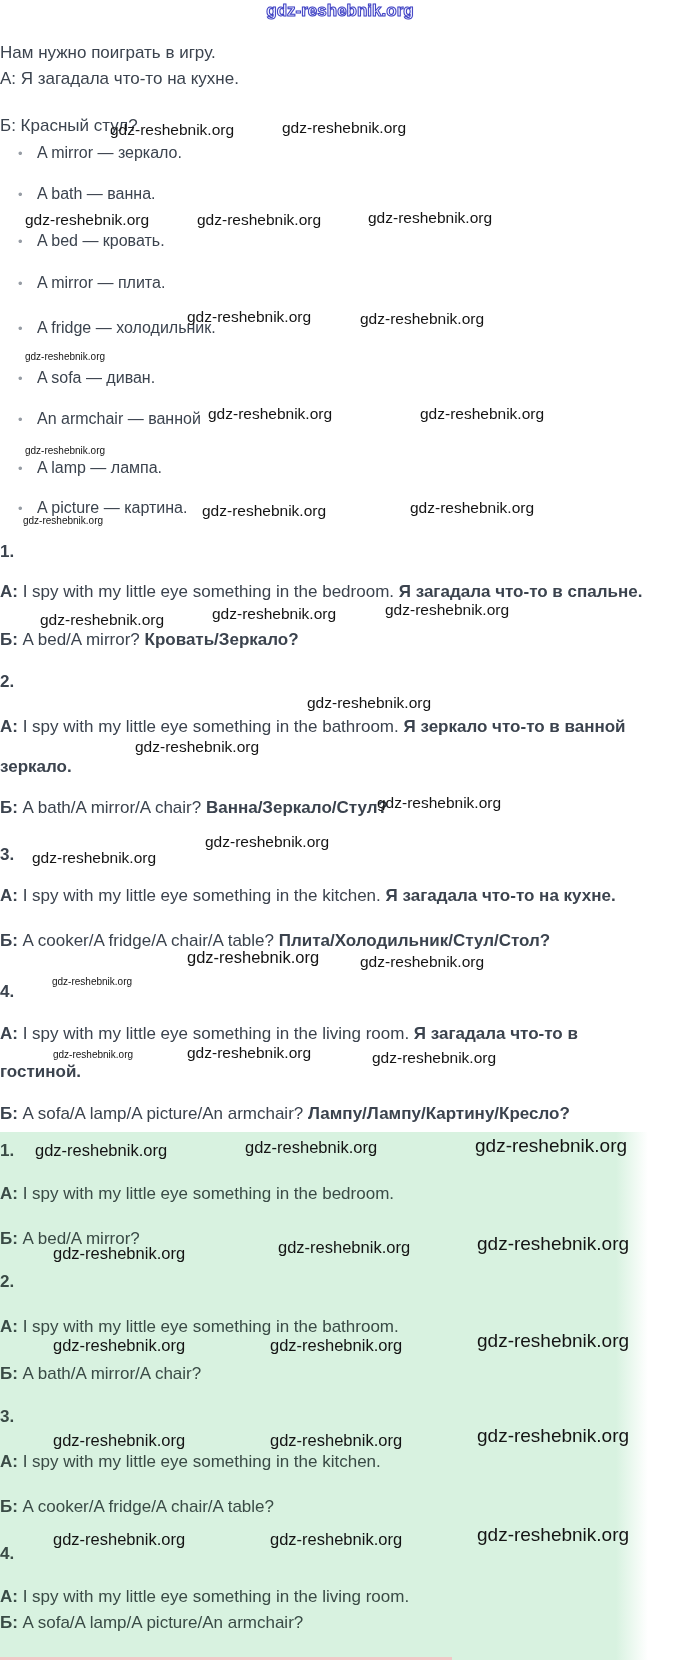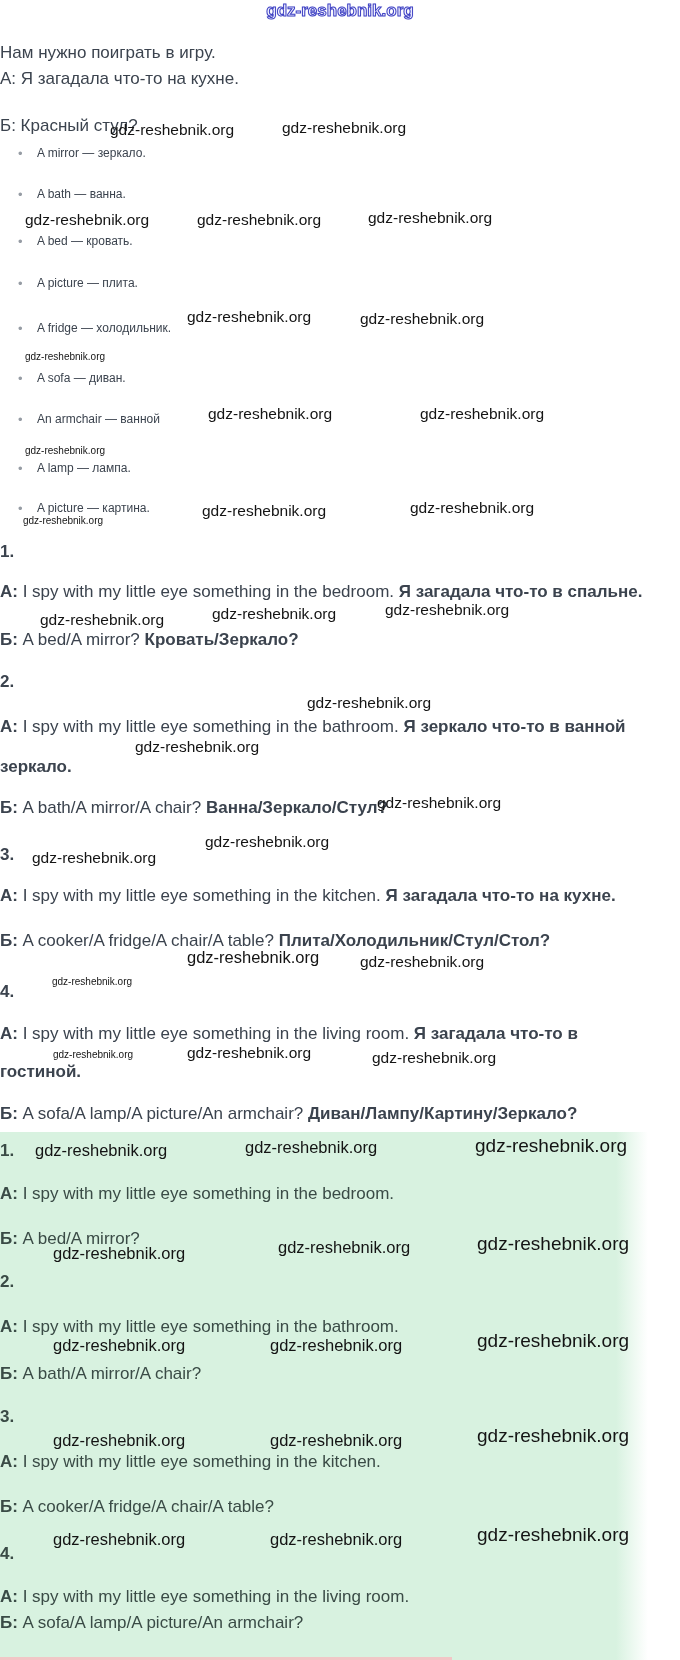--- a/index.html
+++ b/index.html
@@ -10,21 +10,21 @@
     color:#3b434e;
   }
   .line{
     position:absolute;left:0;
     font-size:17px;line-height:18px;white-space:nowrap;
   }
   .b{font-weight:700;}
   .num{font-weight:700;}
   .vli{
     position:absolute;left:37px;
-    font-size:12px;line-height:18px;white-space:nowrap;
+    font-size:16px;line-height:18px;white-space:nowrap;
   }
   .vli::before{
     content:"\2022";
     position:absolute;left:-19px;top:1px;
     font-size:13px;color:#969ca4;
   }
   .wm{
     position:absolute;color:#141414;line-height:1.1;white-space:nowrap;
     font-size:15.5px;
   }
@@ -54,21 +54,21 @@
 
 <div class="wm-blue">gdz-reshebnik.org</div>
 
 <div class="line" style="top:44px">Нам нужно поиграть в игру.</div>
 <div class="line" style="top:70px">А: Я загадала что-то на кухне.</div>
 <div class="line" style="top:117px">Б: Красный стул?</div>
 
 <div class="vli" style="top:144px">A mirror — зеркало.</div>
 <div class="vli" style="top:185px">A bath — ванна.</div>
 <div class="vli" style="top:232px">A bed — кровать.</div>
-<div class="vli" style="top:274px">A picture — плита.</div>
+<div class="vli" style="top:274px">A mirror — плита.</div>
 <div class="vli" style="top:319px">A fridge — холодильник.</div>
 <div class="vli" style="top:369px">A sofa — диван.</div>
 <div class="vli" style="top:410px">An armchair — ванной</div>
 <div class="vli" style="top:459px">A lamp — лампа.</div>
 <div class="vli" style="top:499px">A picture — картина.</div>
 
 <div class="line num" style="top:543px">1.</div>
 <div class="line" style="top:583px"><span class="b">А:</span><span> I spy with my little eye something in the bedroom. </span><span class="b">Я загадала что-то в спальне.</span></div>
 <div class="line" style="top:631px"><span class="b">Б:</span><span> A bed/A mirror? </span><span class="b">Кровать/Зеркало?</span></div>
 
@@ -77,21 +77,21 @@
 <div class="line b" style="top:758px">зеркало.</div>
 <div class="line" style="top:799px"><span class="b">Б:</span><span> A bath/A mirror/A chair? </span><span class="b">Ванна/Зеркало/Стул?</span></div>
 
 <div class="line num" style="top:846px">3.</div>
 <div class="line" style="top:887px"><span class="b">А:</span><span> I spy with my little eye something in the kitchen. </span><span class="b">Я загадала что-то на кухне.</span></div>
 <div class="line" style="top:932px"><span class="b">Б:</span><span> A cooker/A fridge/A chair/A table? </span><span class="b">Плита/Холодильник/Стул/Стол?</span></div>
 
 <div class="line num" style="top:983px">4.</div>
 <div class="line" style="top:1025px"><span class="b">А:</span><span> I spy with my little eye something in the living room. </span><span class="b">Я загадала что-то в</span></div>
 <div class="line b" style="top:1063px">гостиной.</div>
-<div class="line" style="top:1105px"><span class="b">Б:</span><span> A sofa/A lamp/A picture/An armchair? </span><span class="b">Диван/Лампу/Картину/Зеркало?</span></div>
+<div class="line" style="top:1105px"><span class="b">Б:</span><span> A sofa/A lamp/A picture/An armchair? </span><span class="b">Лампу/Лампу/Картину/Кресло?</span></div>
 
 <div class="green-block"></div>
 
 <div class="line num gl" style="top:1142px">1.</div>
 <div class="line gl" style="top:1185px"><span class="b">А:</span><span> I spy with my little eye something in the bedroom.</span></div>
 <div class="line gl" style="top:1230px"><span class="b">Б:</span><span> A bed/A mirror?</span></div>
 
 <div class="line num gl" style="top:1273px">2.</div>
 <div class="line gl" style="top:1318px"><span class="b">А:</span><span> I spy with my little eye something in the bathroom.</span></div>
 <div class="line gl" style="top:1365px"><span class="b">Б:</span><span> A bath/A mirror/A chair?</span></div>

